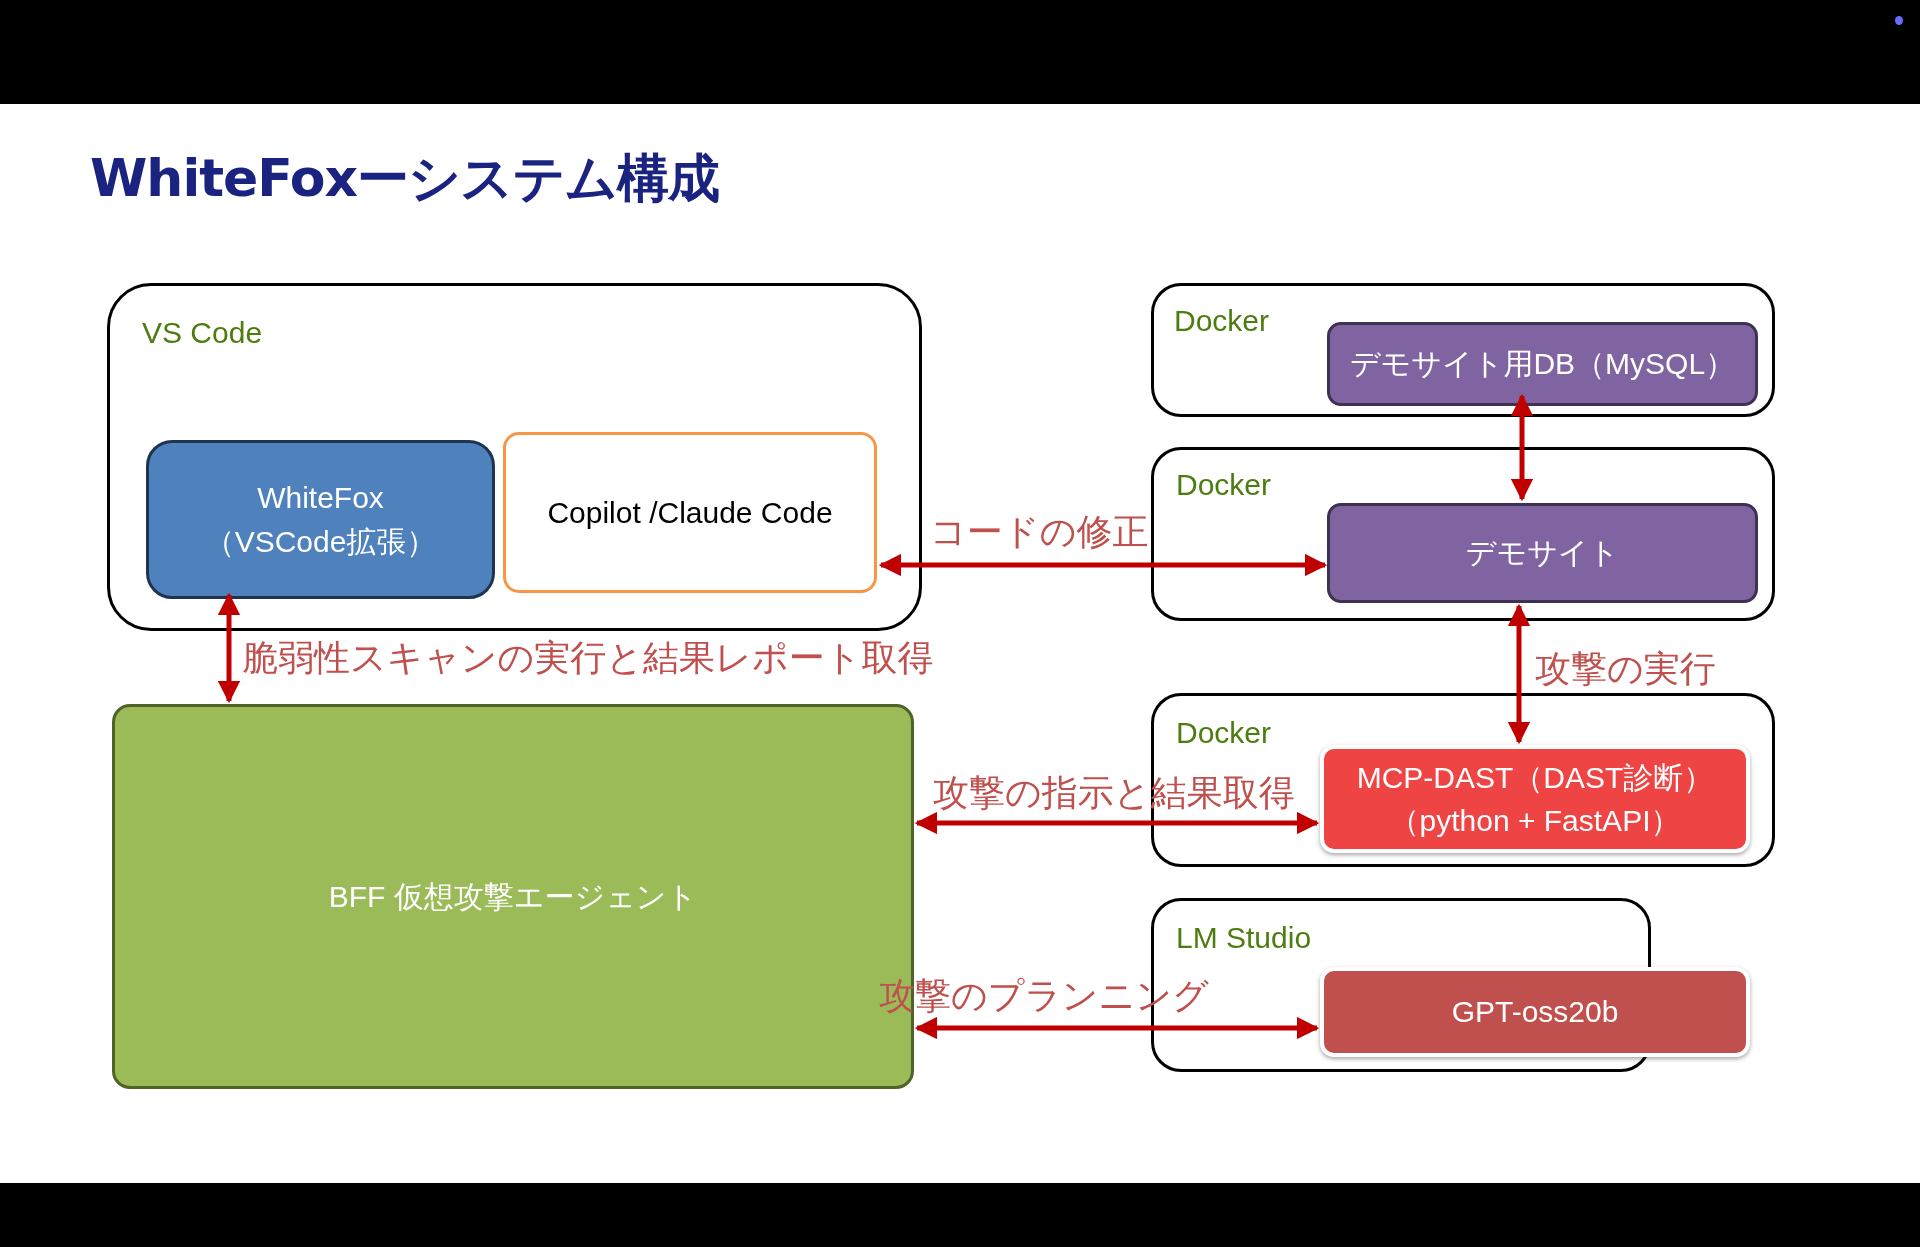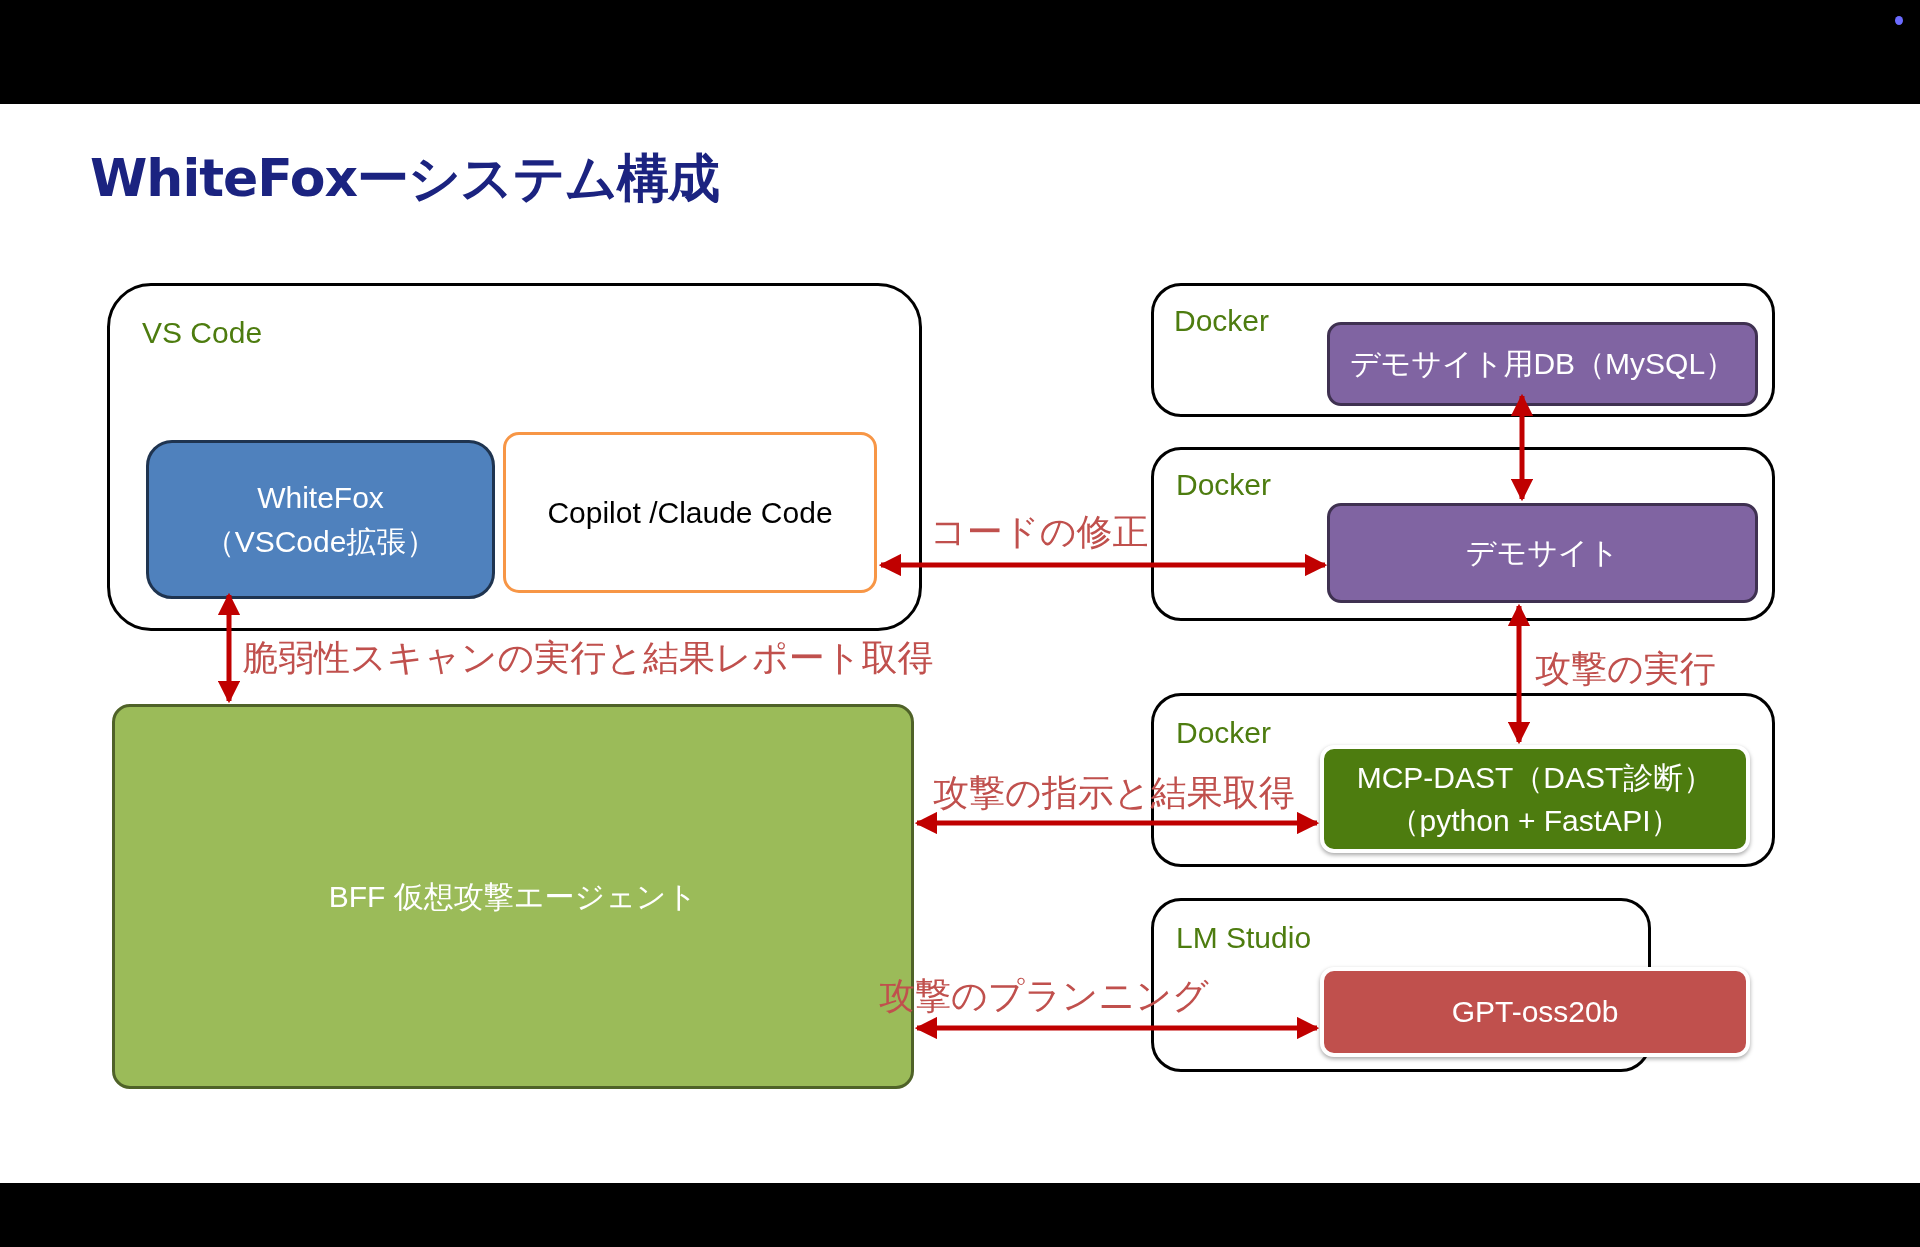--- a/index.html
+++ b/index.html
@@ -23,21 +23,21 @@
       font-family: "Liberation Sans", "DejaVu Sans", sans-serif;
     }
     .comp {
       display: flex; flex-direction: column; align-items: center; justify-content: center;
       text-align: center; color: #fff; font-size: 30px; line-height: 1.45; white-space: nowrap;
       font-family: "Liberation Sans", "DejaVu Sans", sans-serif;
     }
     .whitefox { background: #4f81bd; border: 3px solid #1f3450; border-radius: 26px; }
     .copilot { background: #fff; border: 3px solid #f79646; border-radius: 16px; color: #000; }
     .purple { background: #8064a2; border: 3px solid #3f3151; border-radius: 14px; }
-    .orange { background: #4d7c0f; border: 4px solid #fff; border-radius: 14px; box-shadow: 0 2px 4px rgba(0,0,0,0.35); }
+    .orange { background: #ef4444; border: 4px solid #fff; border-radius: 14px; box-shadow: 0 2px 4px rgba(0,0,0,0.35); }
     .red { background: #c0504d; border: 4px solid #fff; border-radius: 14px; box-shadow: 0 2px 4px rgba(0,0,0,0.35); }
     .green { background: #9bbb59; border: 3px solid #4f6228; border-radius: 18px; font-size: 30px; }
     .edge-label {
       position: absolute; font-size: 36px; color: #c0504d; white-space: nowrap; line-height: 1;
       font-family: "DejaVu Sans", sans-serif;
     }
     svg.arrows { position: absolute; left: 0; top: 0; width: 1920px; height: 1247px; pointer-events: none; }
   </style>
 </head>
 <body>

